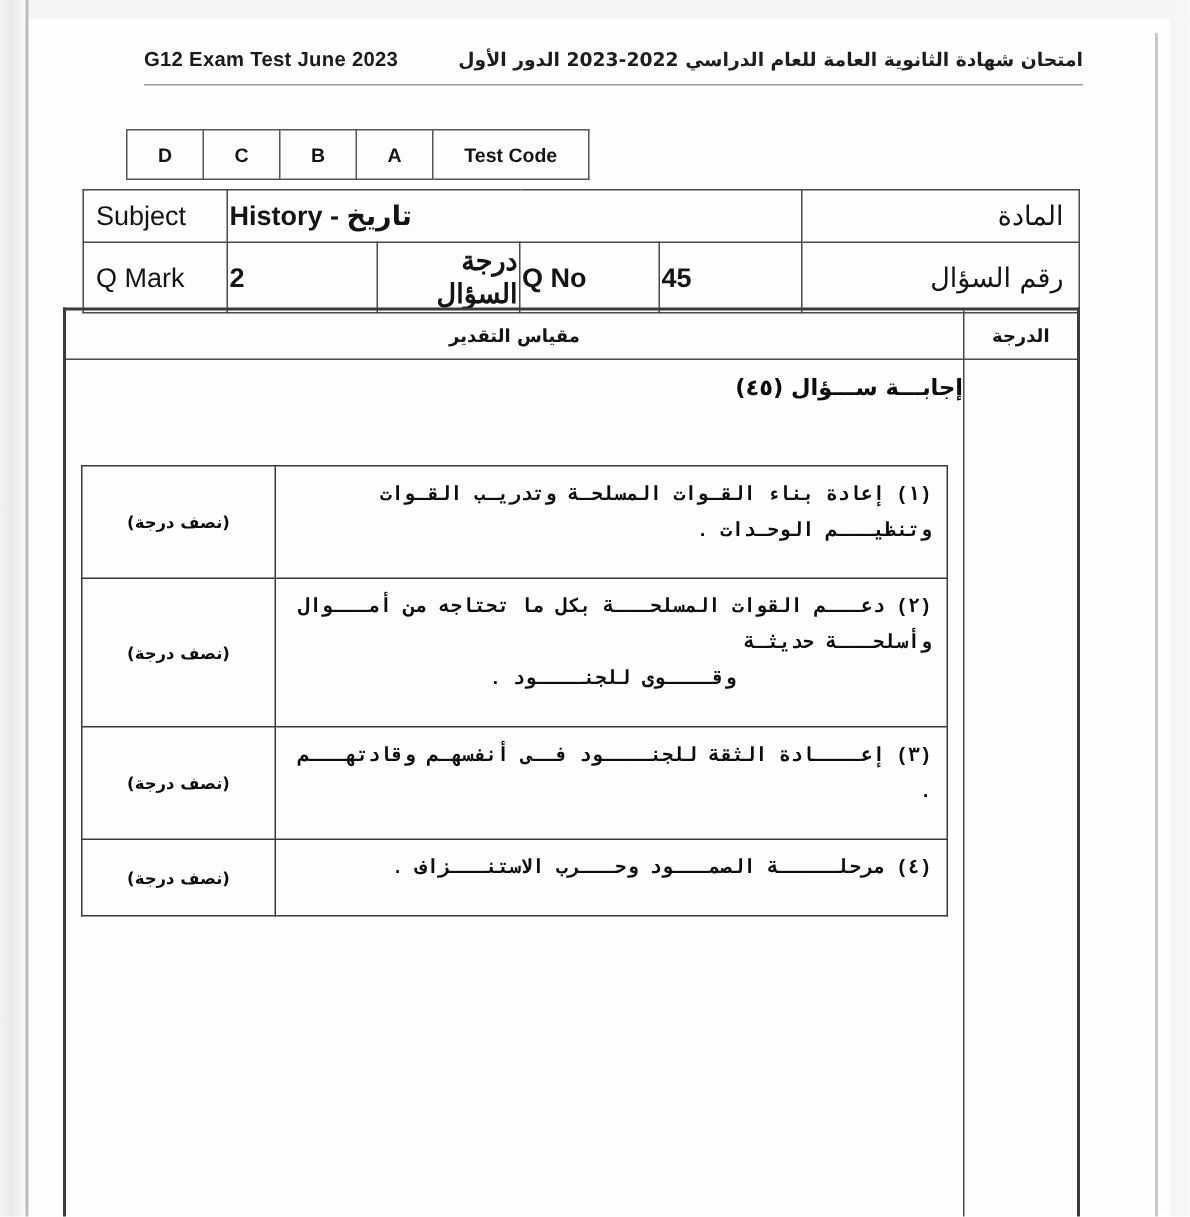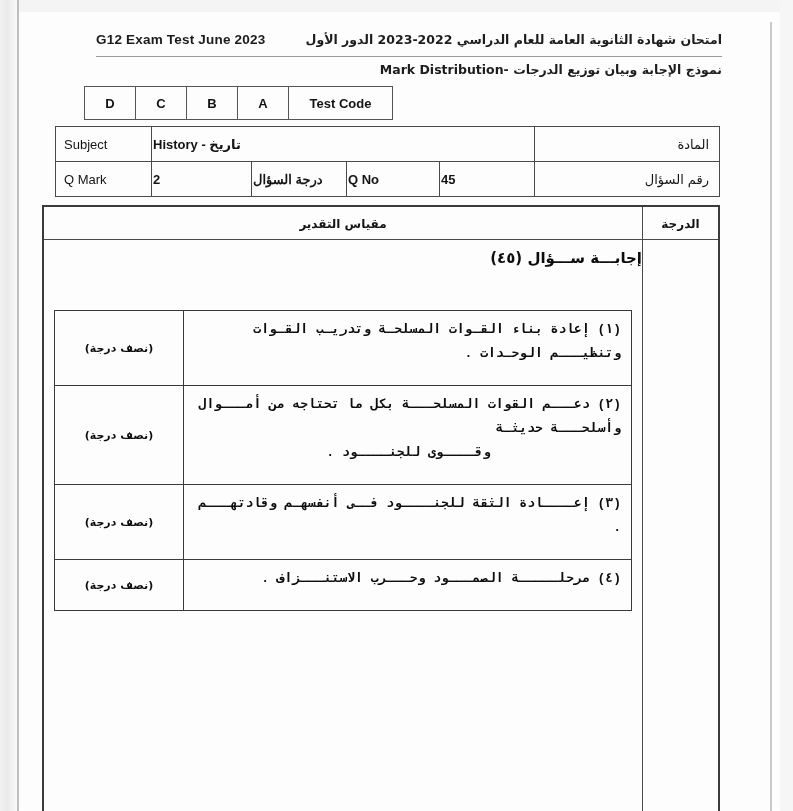--- a/index.html
+++ b/index.html
@@ -118,36 +118,36 @@
     position: absolute;
     left: 55px; top: 126px;
     width: 664px;
     border-collapse: collapse;
     table-layout: fixed;
   }
   .info-table td {
     border: 1px solid #4a4a4a;
     height: 32px;
     vertical-align: middle;
-    font-size: 13px;
+    font-size: 18px;
     color: #141414;
   }
   .cell-en-left {
     padding-left: 8px;
     font-size: 12.5px;
     font-weight: normal;
     text-align: left;
   }
   .cell-center-b {
     text-align: left;
     font-weight: bold;
   }
   .cell-ar {
     direction: rtl;
-    text-align: left;
+    text-align: right;
     font-family: Liberation Sans, sans-serif;
     font-size: 12px;
     font-weight: bold;
   }
   .cell-ar-right {
     direction: rtl;
     text-align: right;
     padding-right: 10px;
     font-family: "DejaVu Sans", "Liberation Sans", sans-serif;
     font-size: 12px;
@@ -251,21 +251,20 @@
   <div class="scan-edge-left"></div>
   <div class="scan-line-left"></div>
   <div class="scan-line-right"></div>
   <div class="scan-edge-right"></div>
 
   <div class="hdr-row">
     <div class="hdr-en">G12 Exam Test June 2023</div>
     <div class="hdr-ar">امتحان شهادة الثانوية العامة للعام الدراسي 2022-2023 الدور الأول</div>
   </div>
   <div class="hdr-rule"></div>
-  <div class="hdr-sub">نموذج الإجابة وبيان توزيع الدرجات -Mark Distribution</div>
 
   <table class="code-table">
     <tbody>
         <tr>
       <td class="code-cell">D</td>
       <td class="code-cell">C</td>
       <td class="code-cell">B</td>
       <td class="code-cell">A</td>
       <td class="code-label">Test Code</td>
     </tr>

